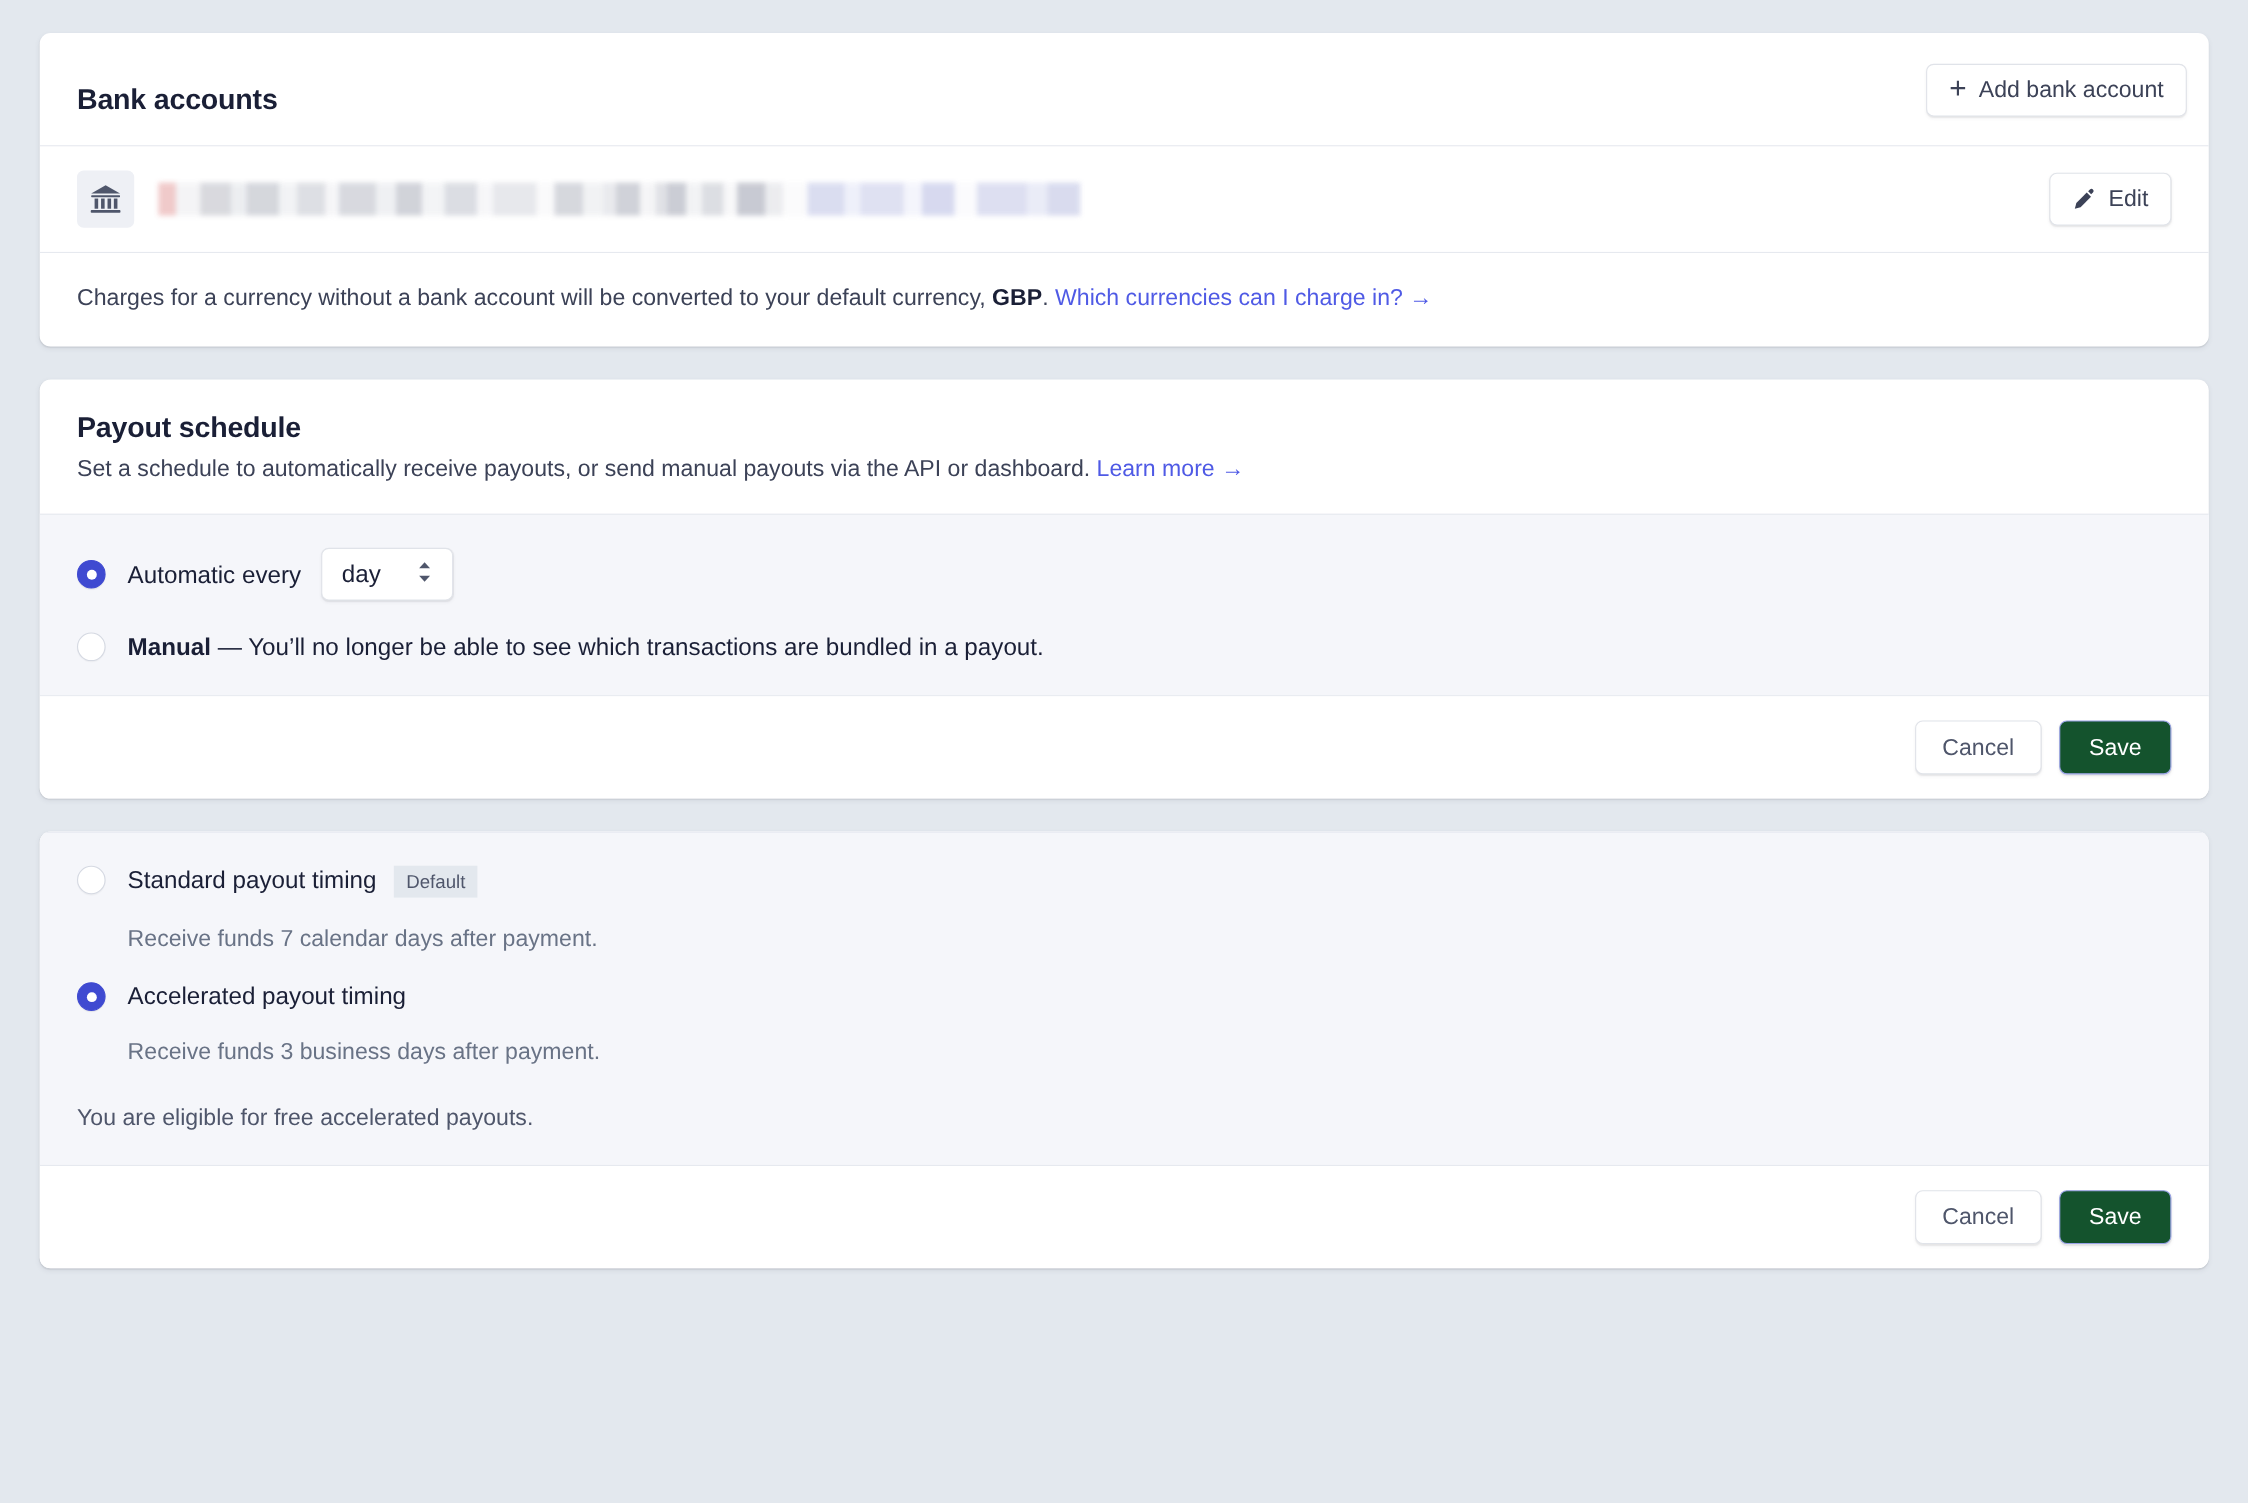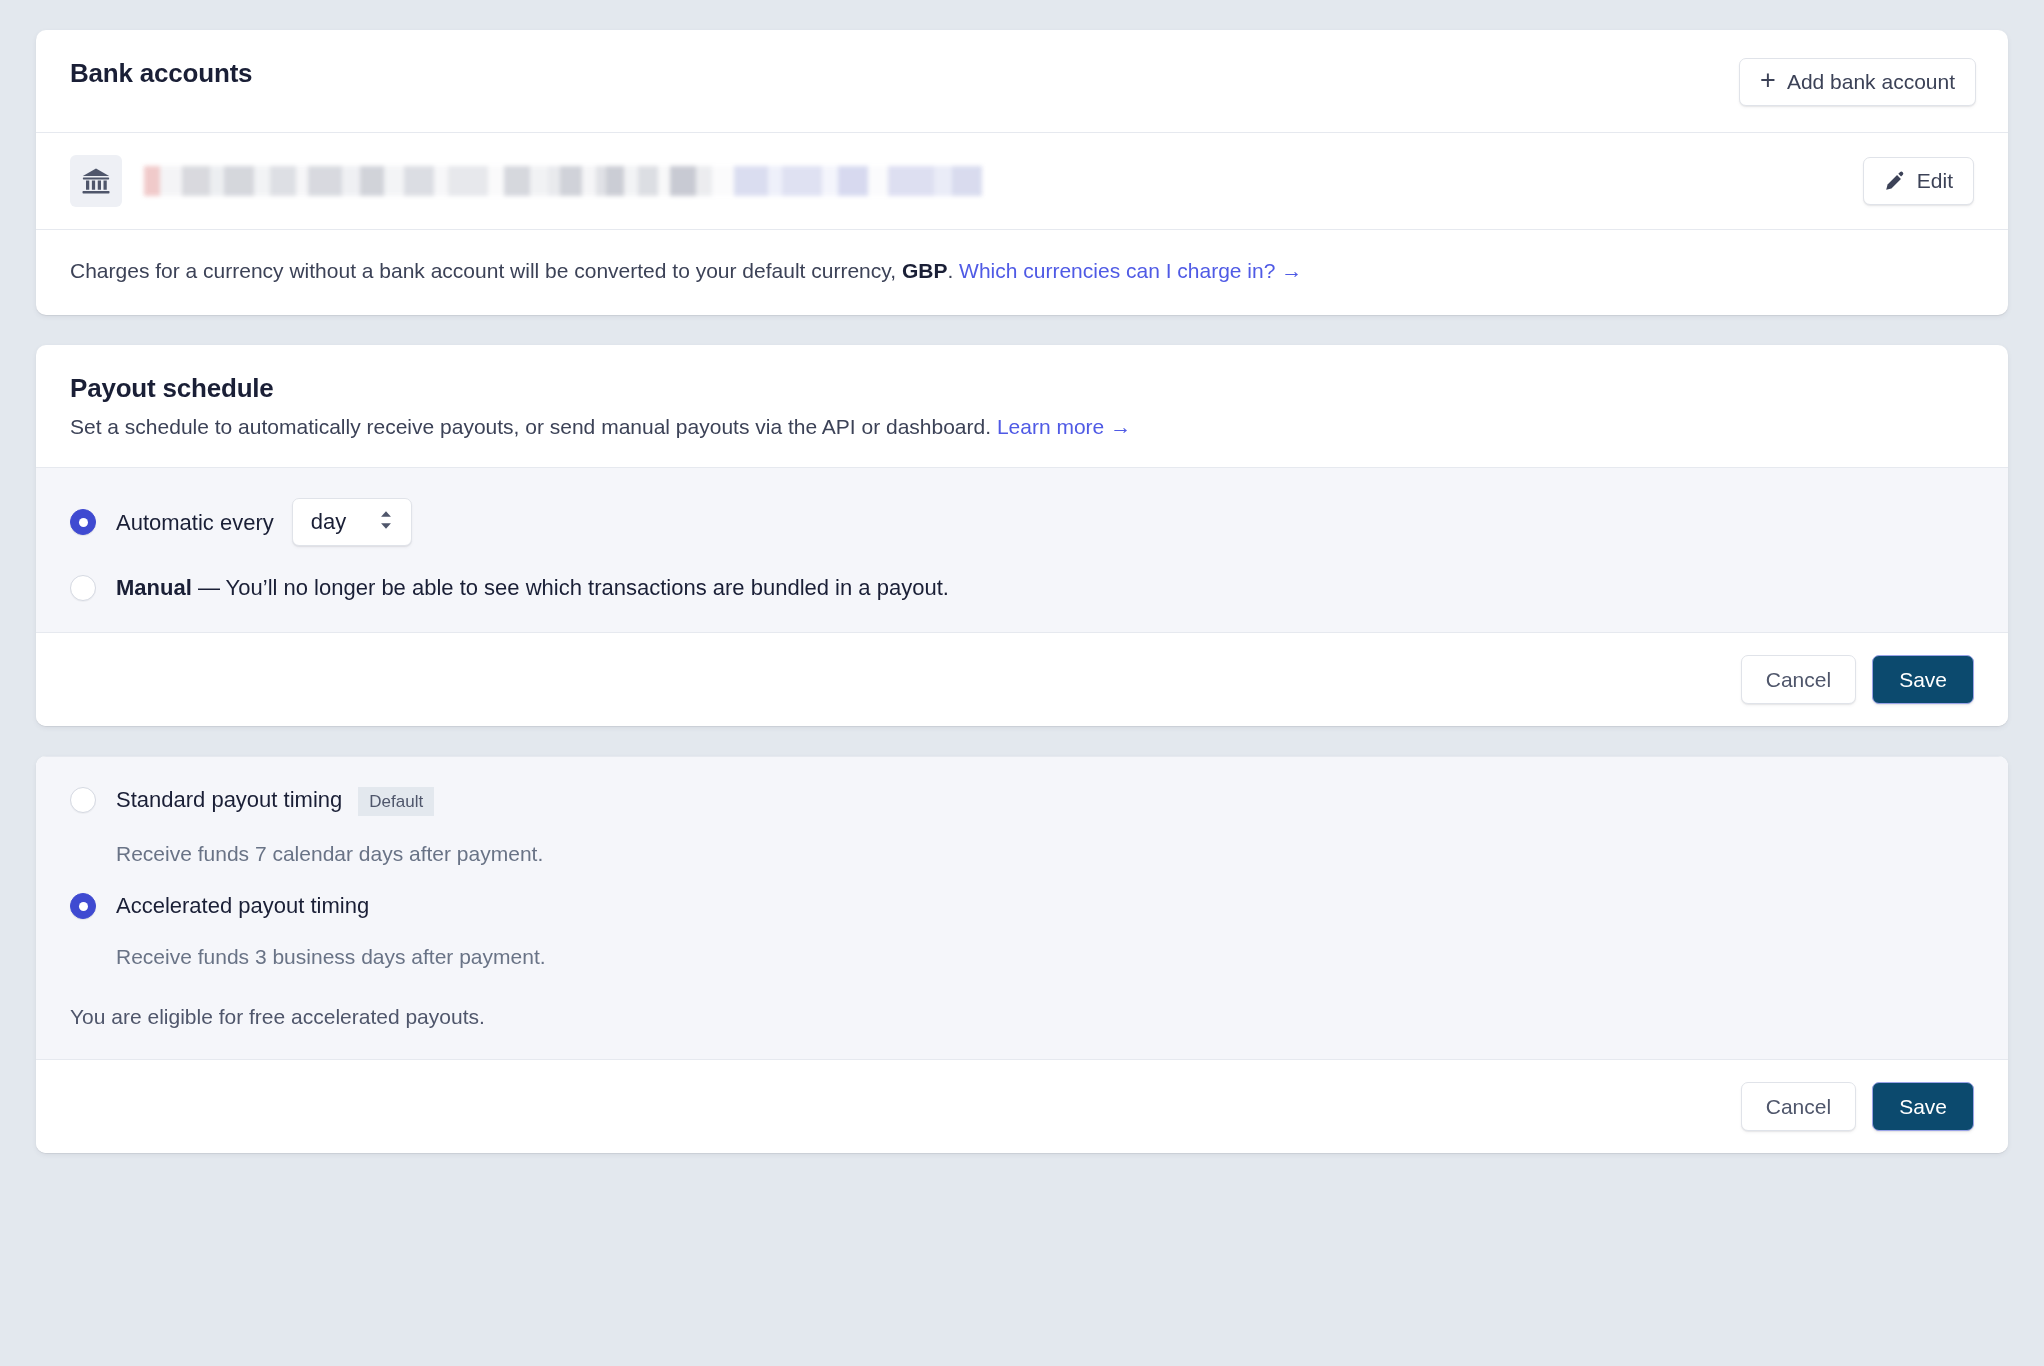--- a/index.html
+++ b/index.html
@@ -27,23 +27,23 @@
     box-shadow: 0 2px 5px rgba(60,66,87,.08), 0 1px 1px rgba(0,0,0,.07);
     overflow: hidden;
     margin-bottom: 30px;
   }
 
   .card-divider { height: 1px; background: #e6e9ef; width: 100%; }
 
   
   .bank-header {
     display: flex;
-    align-items: flex-start;
+    align-items: flex-end;
     justify-content: space-between;
-    padding: 28px 32px 26px 34px;
+    padding: 28px 20px 26px 34px;
   }
   .card-title {
     font-size: 26px;
     font-weight: 600;
     color: #1a1f36;
     letter-spacing: -.2px;
   }
 
   .btn {
     display: inline-flex;
@@ -233,21 +233,21 @@
     font-size:21px;
     font-weight:500;
     color:#4f566b;
     box-shadow: 0 1px 1px rgba(0,0,0,.06), 0 2px 3px rgba(60,66,87,.05);
     cursor:pointer;
     font-family:"Liberation Sans", sans-serif;
     line-height:1;
   }
 
   .btn-save {
-    background:#0c4a6e;
+    background:#14532d;
     border:1px solid #9aa3e8;
     border-radius:7px;
     padding: 13px 26px;
     font-size:21px;
     font-weight:500;
     color:#ffffff;
     box-shadow: 0 1px 1px rgba(0,0,0,.07), 0 2px 3px rgba(60,66,87,.06);
     cursor:default;
     font-family:"Liberation Sans", sans-serif;
     line-height:1;

